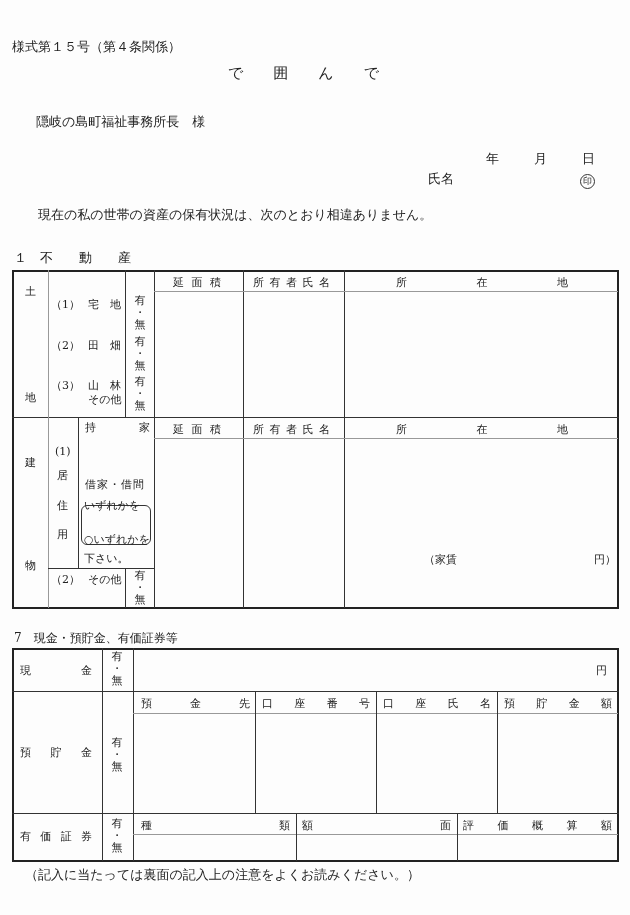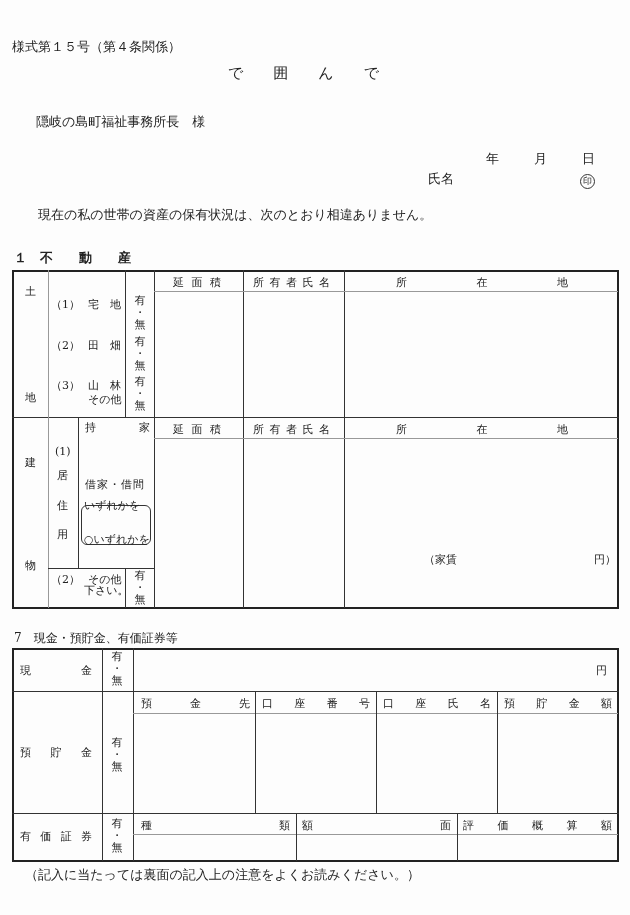--- a/index.html
+++ b/index.html
@@ -31,21 +31,21 @@
 <div class="abs t-small" style="left:36px;top:113px;">隠岐の島町福祉事務所長　様</div>
 
 <div class="abs t-small" style="left:486px;top:150px;">年</div>
 <div class="abs t-small" style="left:534px;top:150px;">月</div>
 <div class="abs t-small" style="left:582px;top:150px;">日</div>
 <div class="abs t-small" style="left:428px;top:170px;">氏名</div>
 <div class="abs" style="left:580px;top:169px;"><span class="stamp">印</span></div>
 
 <div class="abs t-big" style="left:38px;top:206px;font-size:13px;">現在の私の世帯の資産の保有状況は、次のとおり相違ありません。</div>
 
-<div class="abs t-med" style="left:14px;top:249px;font-size:13px;font-weight:bold;">１　不　　動　　産</div>
+<div class="abs t-med" style="left:14px;top:249px;font-size:13px;">１　不　　動　　産</div>
 
 <div>
 
   <div class="line thick h" style="left:12px;top:270px;width:607px;"></div>
   <div class="line thick h" style="left:12px;top:607px;width:607px;"></div>
   <div class="line thick v" style="left:12px;top:270px;height:339px;"></div>
   <div class="line thick v" style="left:617px;top:270px;height:339px;"></div>
 
   <div class="line h" style="left:12px;top:417px;width:607px;"></div>
 
@@ -116,21 +116,21 @@
 <div class="cell-text" style="left:57px;top:468px;">居</div>
 <div class="cell-text" style="left:57px;top:498px;">住</div>
 <div class="cell-text" style="left:57px;top:527px;">用</div>
 
 <div class="cell-text" style="left:85px;top:420px;">持</div>
 <div class="cell-text" style="left:139px;top:420px;">家</div>
 <div class="cell-text" style="left:85px;top:477px;letter-spacing:1px;">借家・借間</div>
 <div class="bracket" style="left:81px;top:505px;width:68px;height:38px;"></div>
 <div class="cell-text" style="left:84px;top:498px;">いずれかを</div>
 <div class="cell-text" style="left:84px;top:532px;">○いずれかを</div>
-<div class="cell-text" style="left:84px;top:551px;margin-top:32px;">下さい。</div>
+<div class="cell-text" style="left:84px;top:551px;">下さい。</div>
 
 <div class="cell-text" style="left:51px;top:572px;">（2）</div>
 <div class="cell-text" style="left:88px;top:572px;">その他</div>
 <div class="vert" style="left:133px;top:570px;">
   <div>有</div>
     <div>・</div>
     <div>無</div>
 </div>
 
 <div class="cell-text" style="left:173px;top:422px;letter-spacing:2px;">延 面 積</div>

